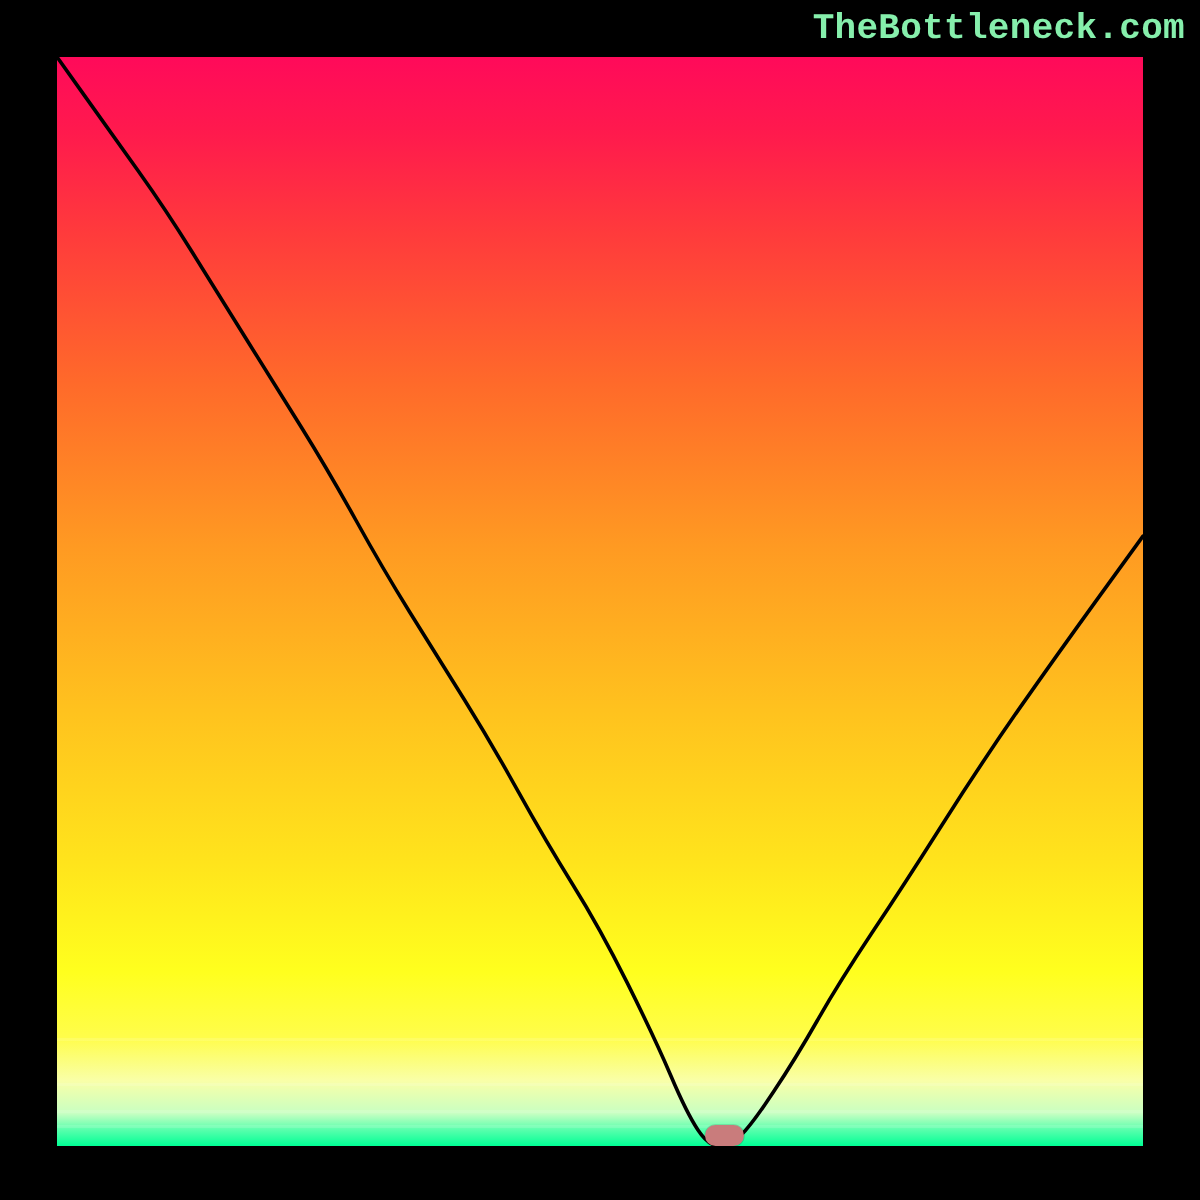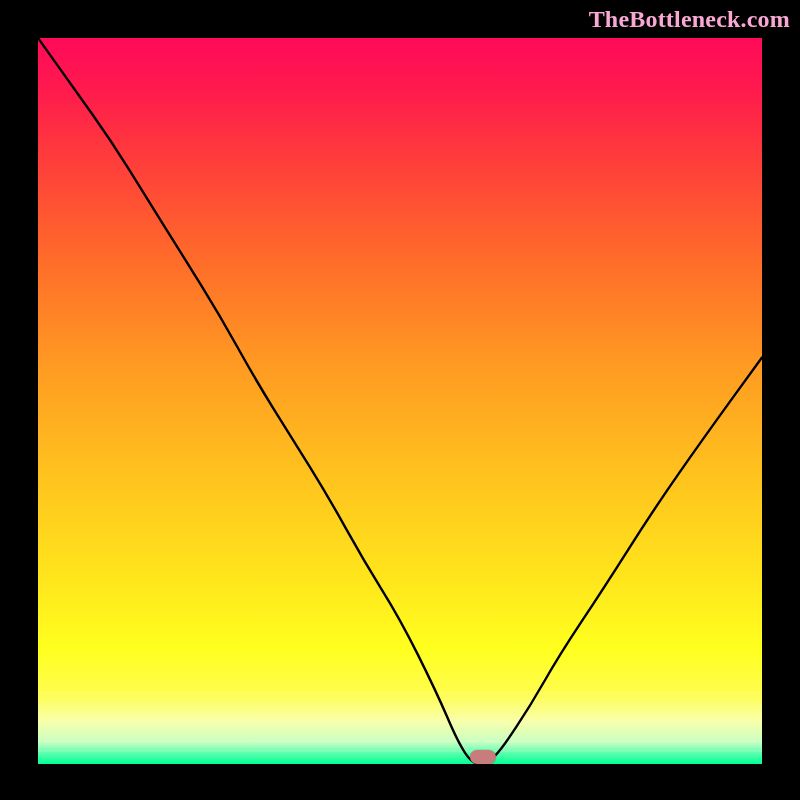--- a/index.html
+++ b/index.html
@@ -13,24 +13,24 @@
   .container {
     position: relative;
     width: 800px;
     height: 800px;
     background: #000;
   }
   .watermark {
     position: absolute;
     top: 6px;
     right: 10px;
-    font-family: Liberation Serif, serif;
+    font-family: Liberation Mono, monospace;
     font-size: 24px;
     font-weight: 600;
-    color: #f9a8d4;
+    color: #86efac;
     letter-spacing: 0.2px;
     z-index: 30;
   }
   .plot-area {
     position: absolute;
     left: 38px;
     top: 38px;
     width: 724px;
     height: 726px;
     overflow: hidden;

